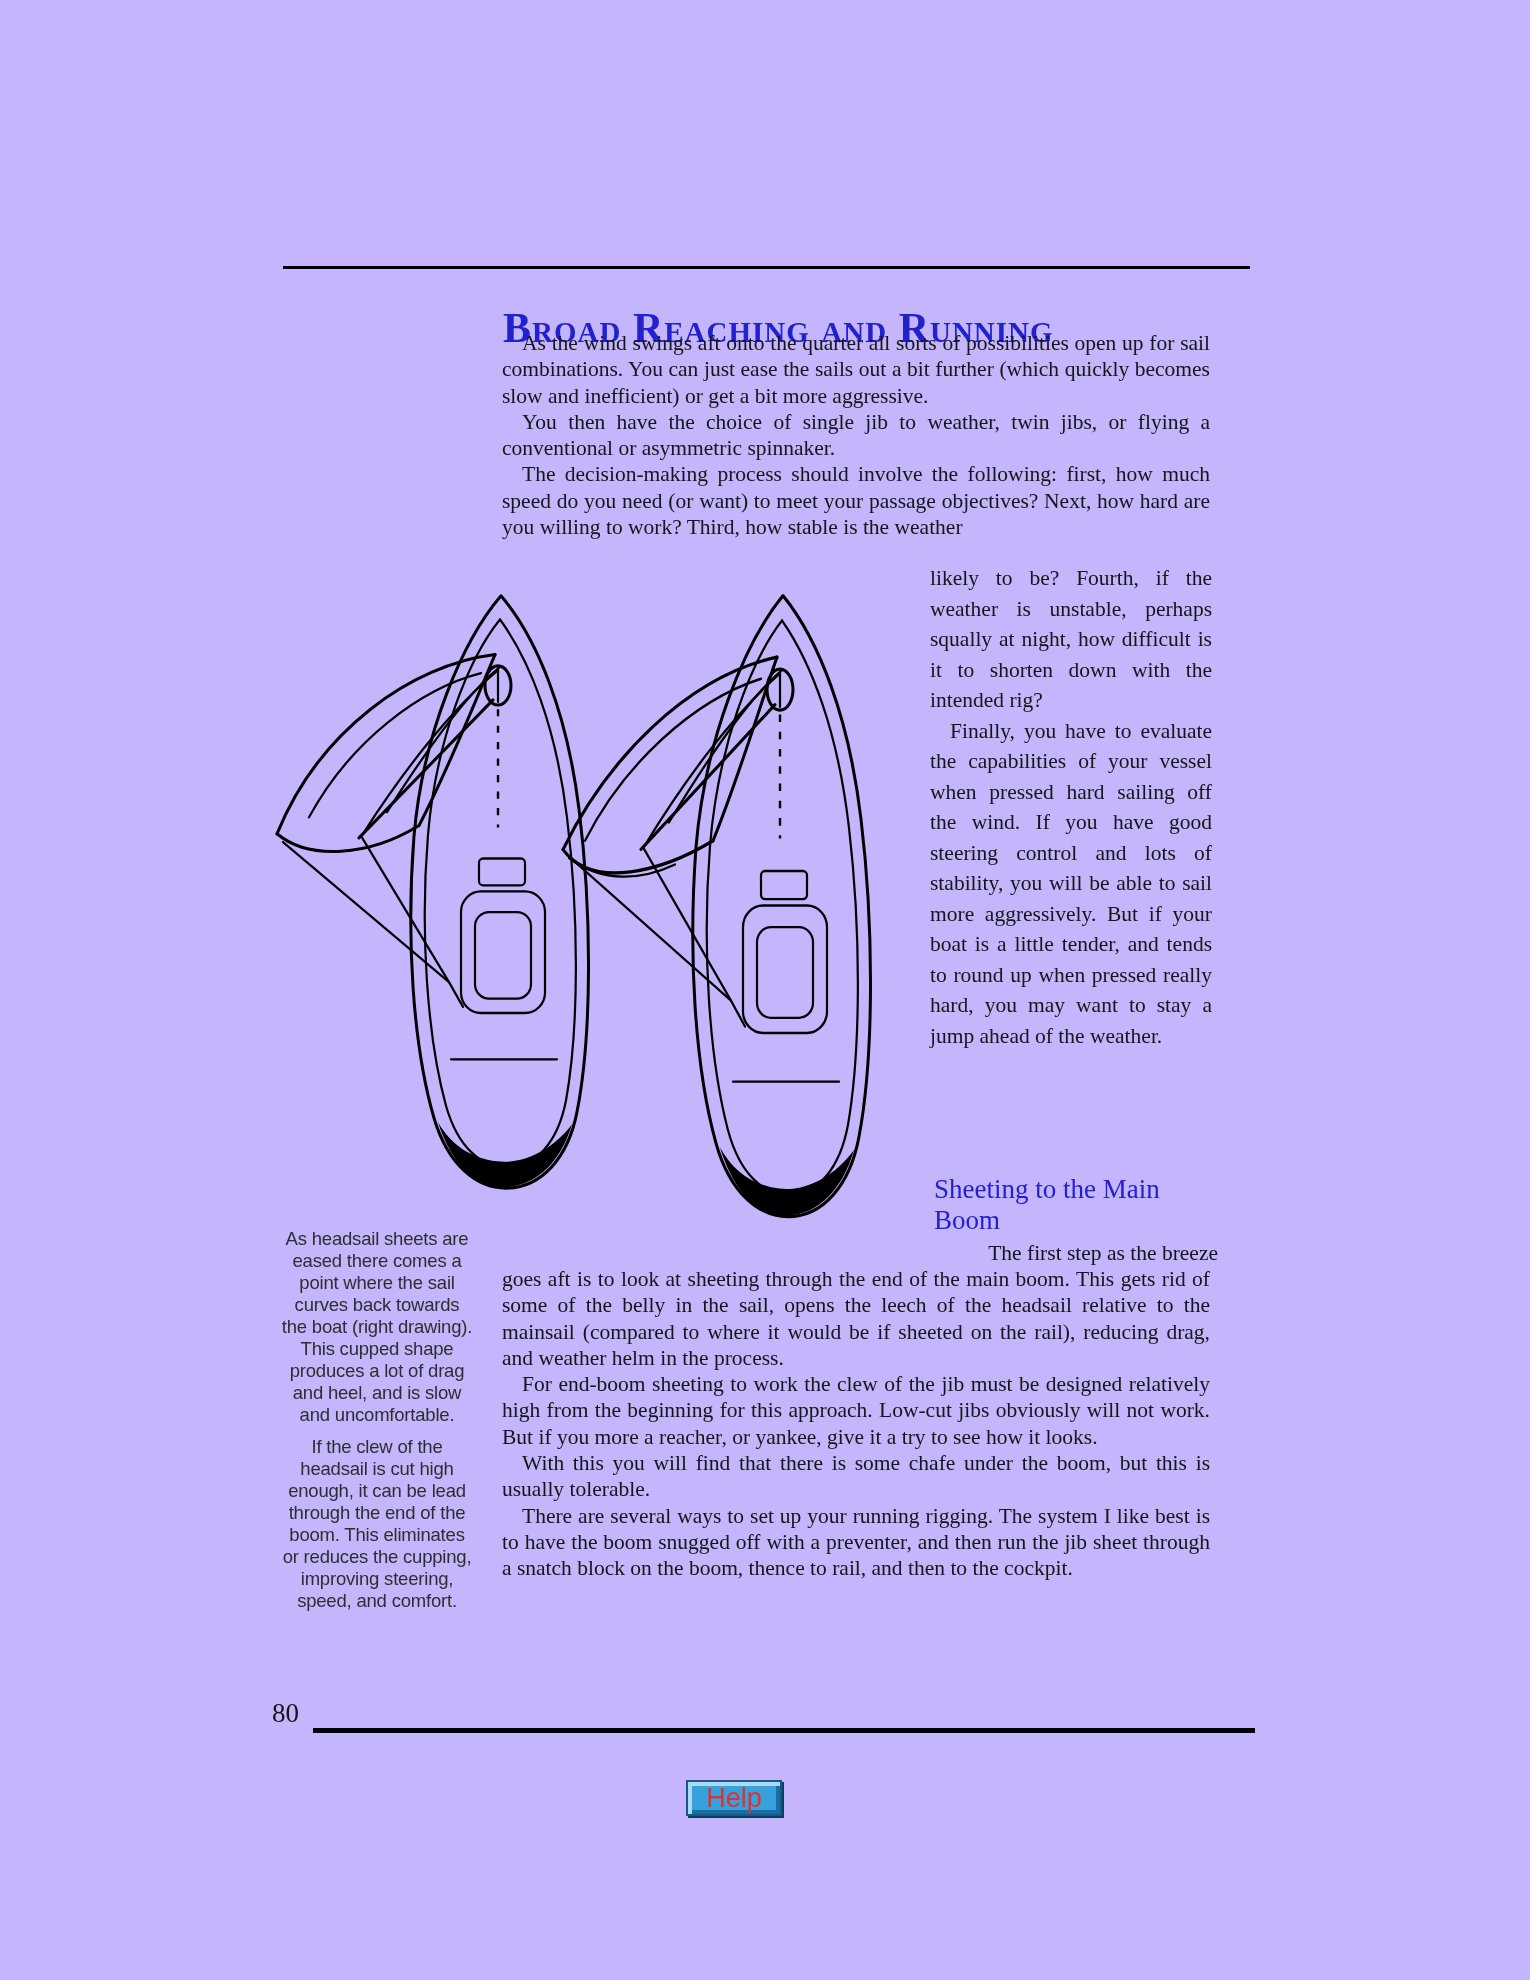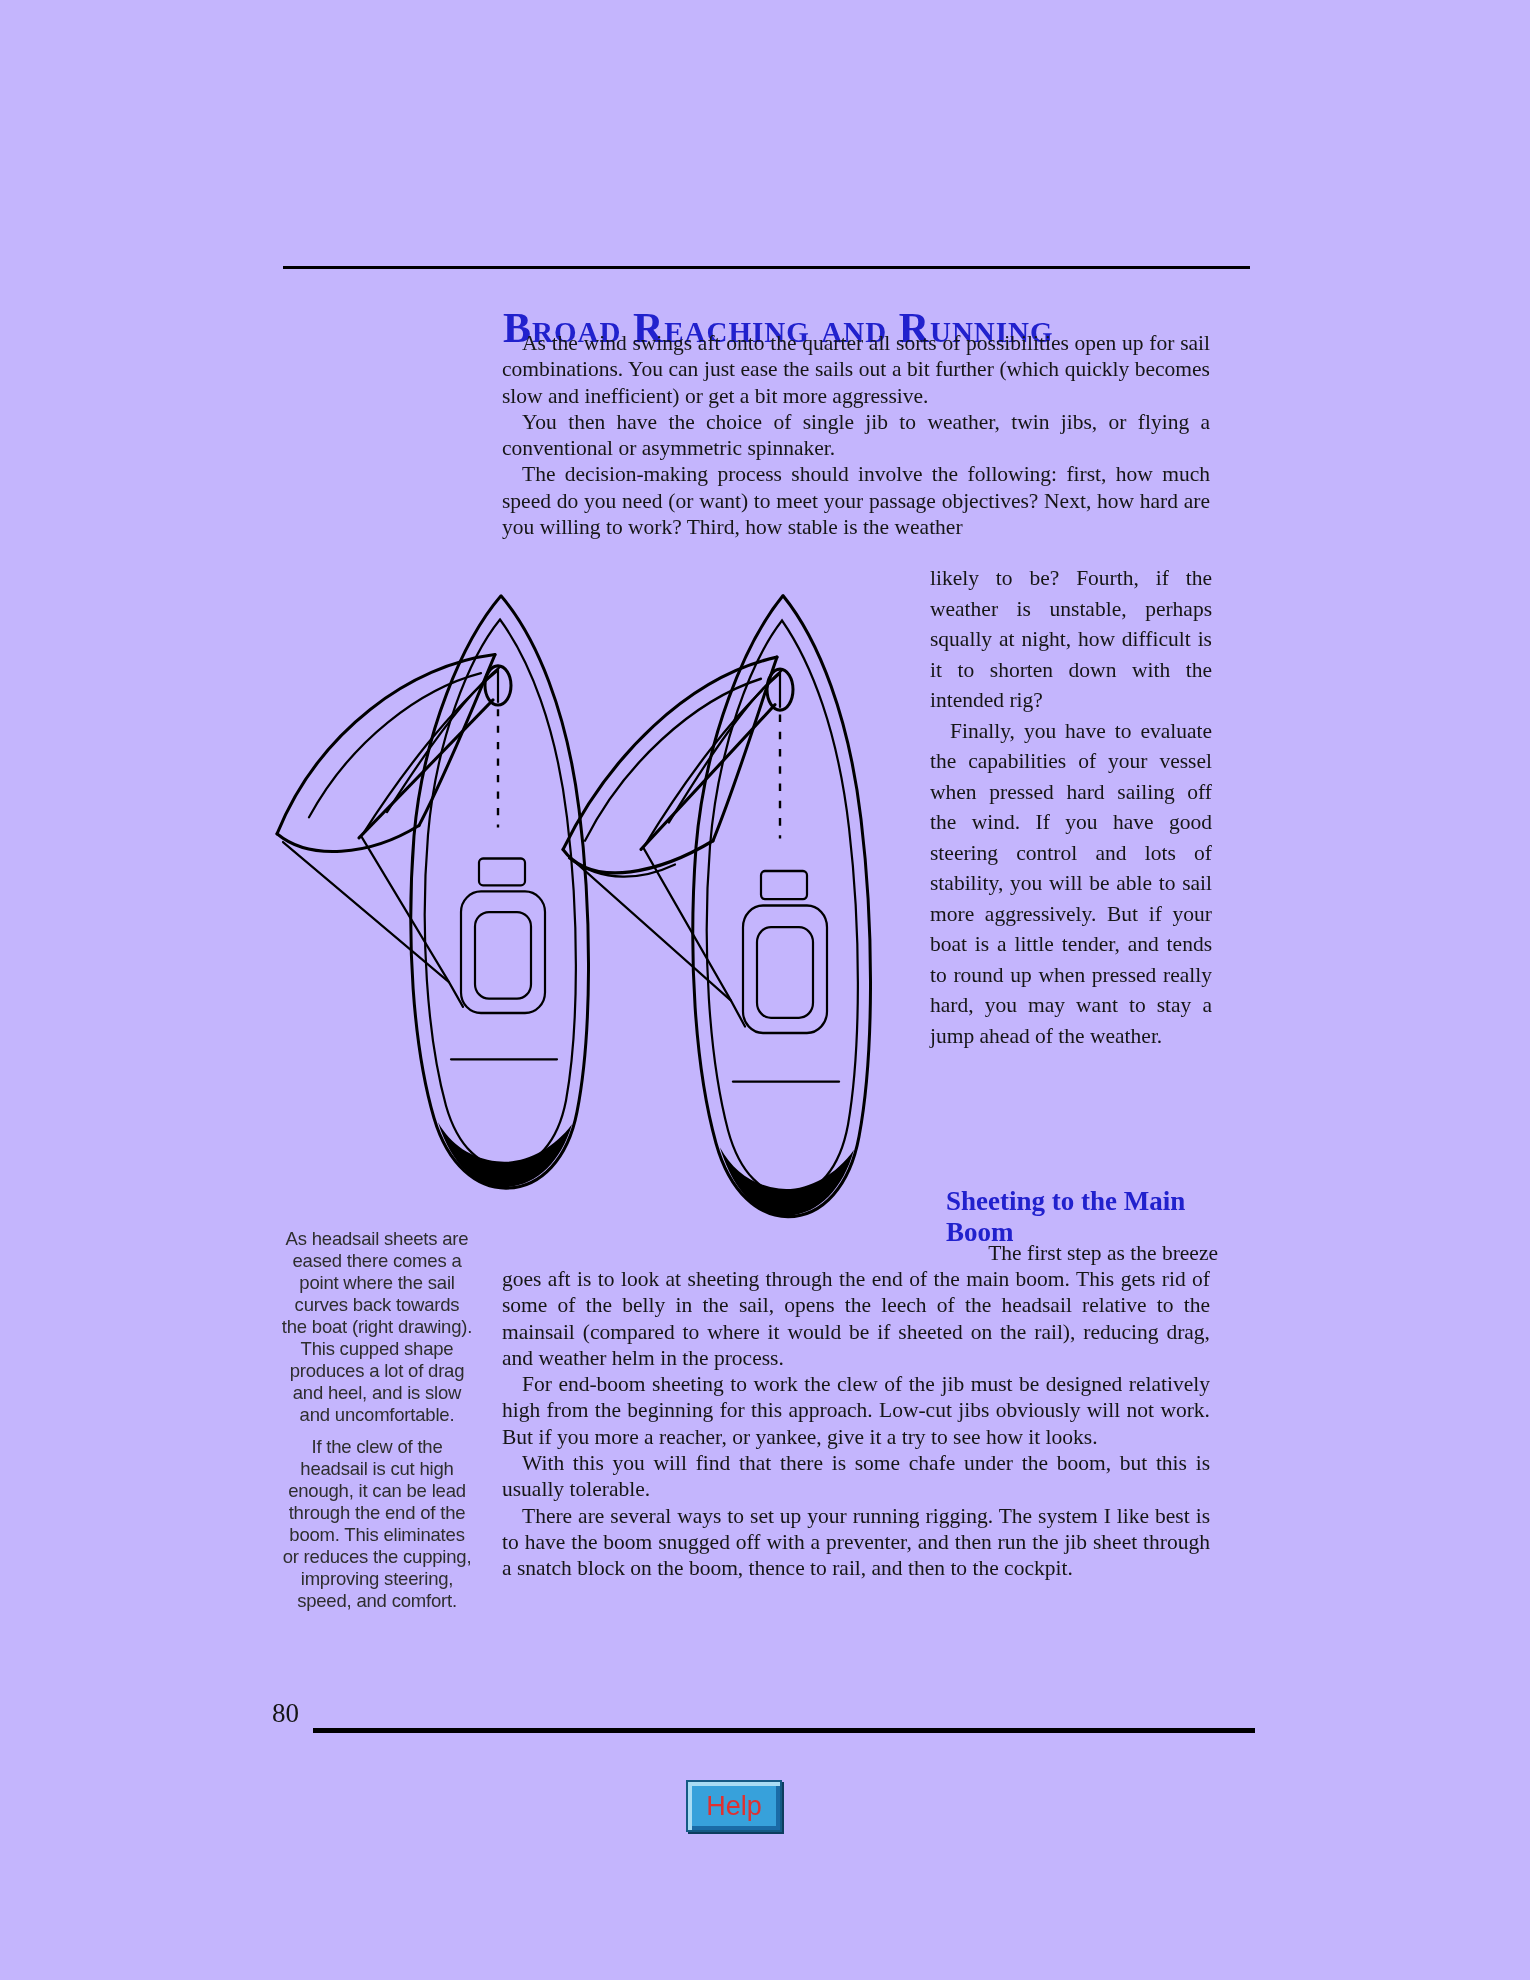--- a/index.html
+++ b/index.html
@@ -58,21 +58,21 @@
     font-size:27px;color:#161616;
   }
 
   #figure{position:absolute;left:283px;top:478px;overflow:visible;}
   .boat-line{stroke:#000;fill:none;stroke-width:3;stroke-linecap:round;stroke-linejoin:round;}
   .boat-thin{stroke:#000;fill:none;stroke-width:2.2;stroke-linecap:round;}
   .boat-fill{fill:#000;stroke:none;}
   .boat-dash{stroke:#000;fill:none;stroke-width:2.4;stroke-dasharray:7 9;}
 
   #help-button{
-    position:absolute;left:686px;top:1780px;width:96px;height:52px;
+    position:absolute;left:686px;top:1780px;width:96px;height:36px;
     background:#37a1db;
     border:2px solid #155a85;
     box-sizing:border-box;
     box-shadow:
       inset 4px 4px 0 #a9dcf4,
       inset -4px -4px 0 #1a6ba6,
       2px 2px 0 #0d3d5f;
     display:flex;align-items:center;justify-content:center;
     cursor:pointer;
   }
@@ -142,21 +142,21 @@
       <path class="boat-line" d="M-20,330 C10,368 80,350 130,322"></path>
       <path class="boat-line" d="M130,322 C155,265 176,200 194,152"></path>
       <path class="boat-thin" d="M178,172 C110,192 40,252 2,322"></path>
       <path class="boat-thin" d="M-14,338 C20,362 60,358 92,344"></path>
       <path class="boat-thin" d="M-10,340 L148,470"></path>
       <path class="boat-thin" d="M60,328 L148,470 L162,494"></path>
       <path class="boat-dash" d="M197,205 L197,320"></path>
     </g>
   </svg>
 
-  <h2 id="subheading" style="font-weight:bold;margin:16px;">Sheeting to the Main Boom</h2>
+  <h2 id="subheading" style="font-weight:normal;margin:4px;">Sheeting to the Main Boom</h2>
 
   <div id="sheeting-lead">The first step as the breeze</div>
 
   <div id="main-bottom" class="body-col">
     <p>goes aft is to look at sheeting through the end of the main boom. This gets rid of some of the belly in the sail, opens the leech of the headsail relative to the mainsail (compared to where it would be if sheeted on the rail), reducing drag, and weather helm in the process.</p>
     <p class="indent">For end-boom sheeting to work the clew of the jib must be designed relatively high from the beginning for this approach. Low-cut jibs obviously will not work. But if you more a reacher, or yankee, give it a try to see how it looks.</p>
     <p class="indent">With this you will find that there is some chafe under the boom, but this is usually tolerable.</p>
     <p class="indent">There are several ways to set up your running rigging. The system I like best is to have the boom snugged off with a preventer, and then run the jib sheet through a snatch block on the boom, thence to rail, and then to the cockpit.</p>
   </div>
 

